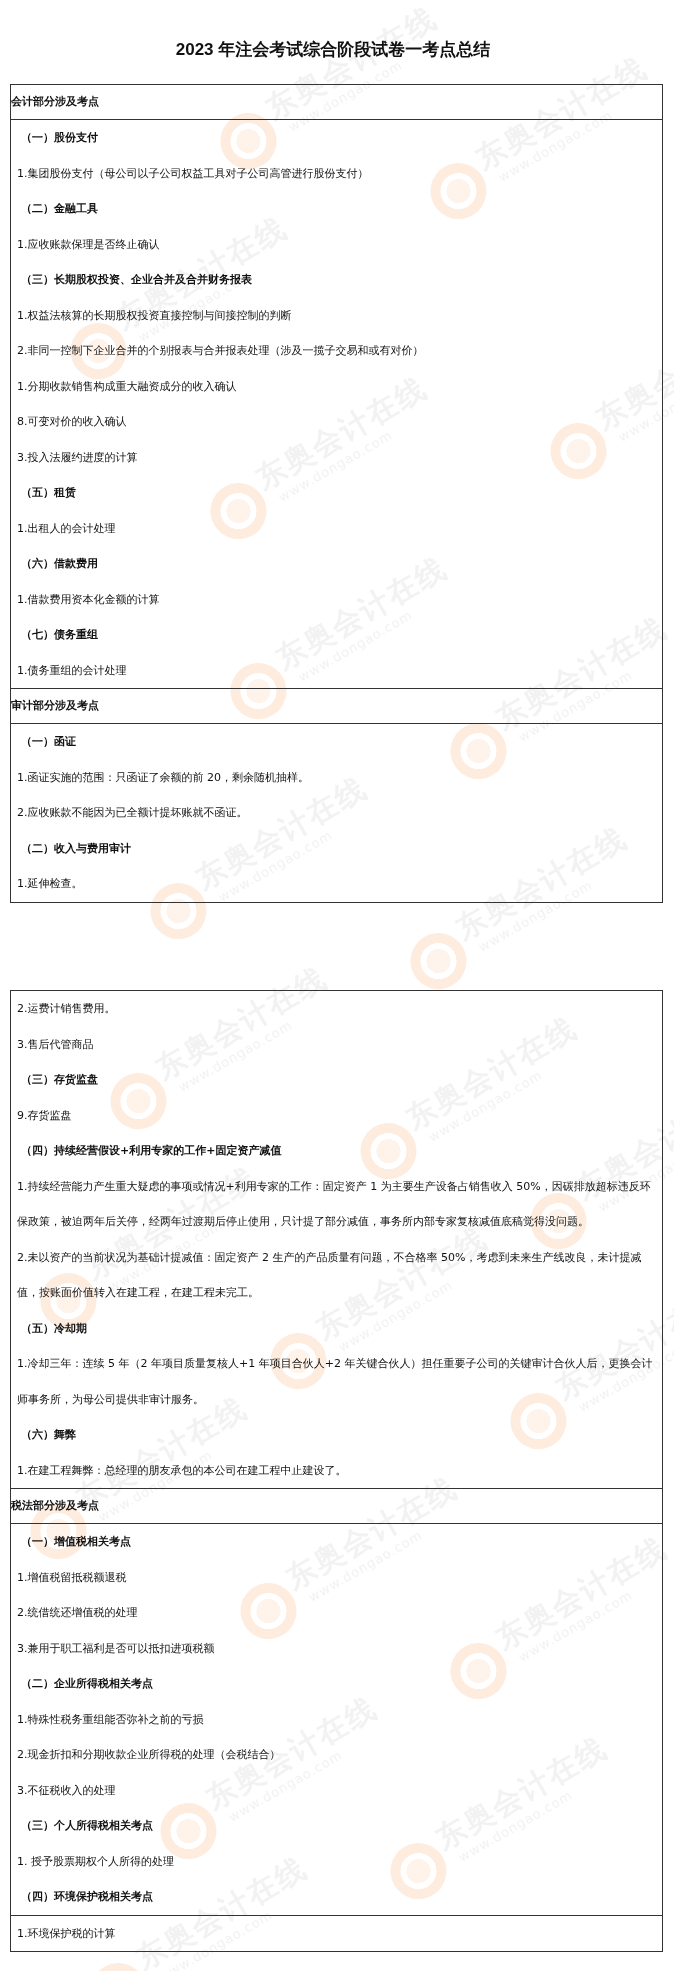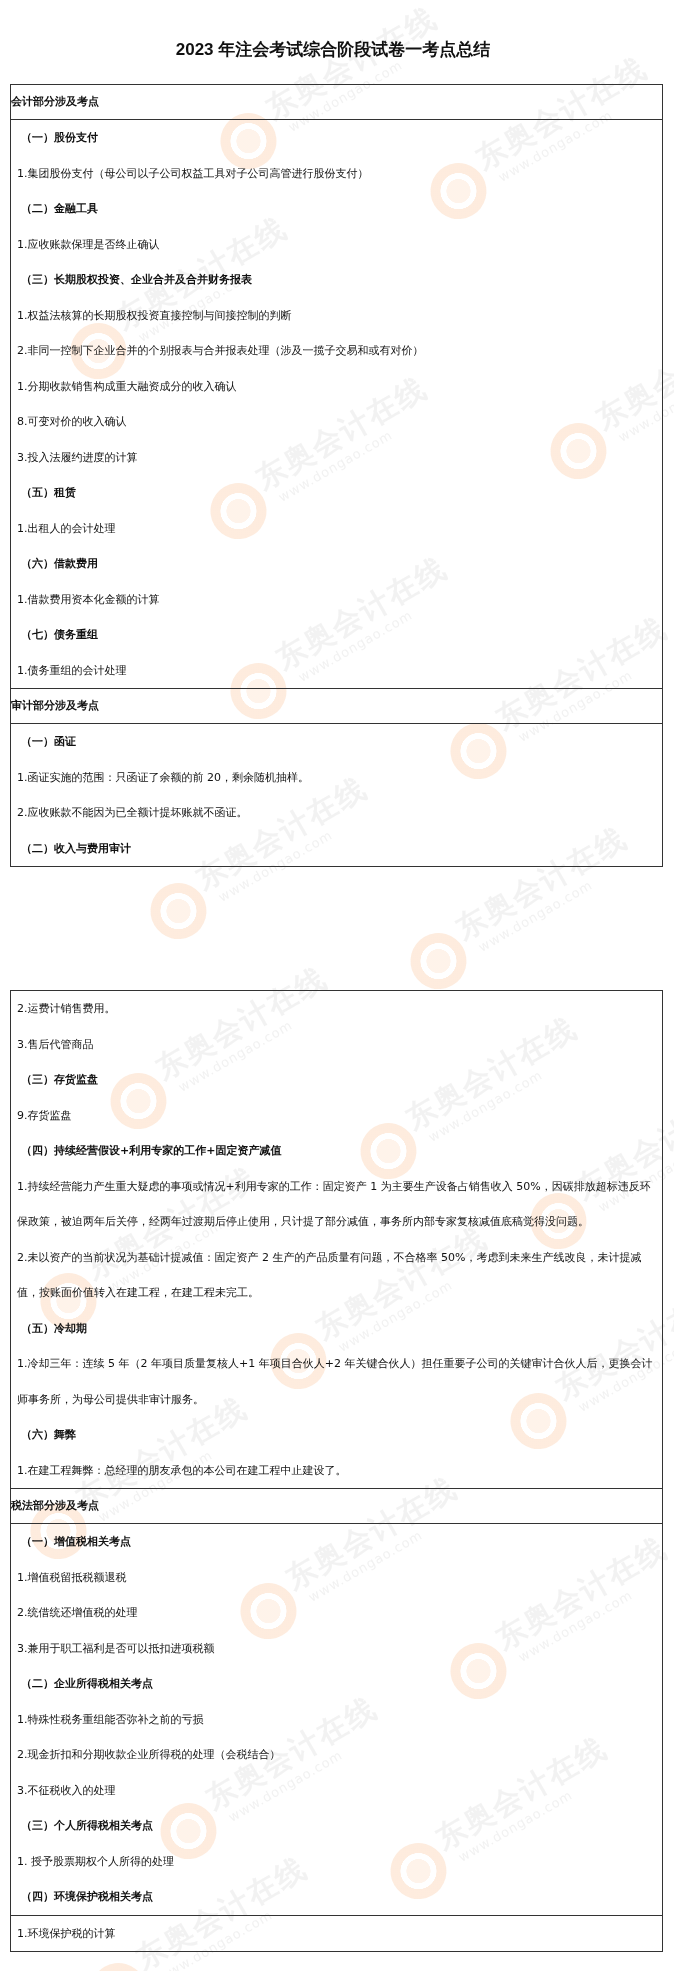--- a/index.html
+++ b/index.html
@@ -190,20 +190,21 @@
   <div class="row sub">（七）债务重组</div>
   <div class="row">1.债务重组的会计处理</div>
 
   <div class="section-head top-border">审计部分涉及考点</div>
 
   <div class="row sub">（一）函证</div>
   <div class="row">1.函证实施的范围：只函证了余额的前 20，剩余随机抽样。</div>
   <div class="row">2.应收账款不能因为已全额计提坏账就不函证。</div>
 
   <div class="row sub">（二）收入与费用审计</div>
+  <div class="row">1.延伸检查。</div>
 </div>
 
 <div class="box" style="top:990px;">
   <div class="row">2.运费计销售费用。</div>
   <div class="row">3.售后代管商品</div>
 
   <div class="row sub">（三）存货监盘</div>
   <div class="row">9.存货监盘</div>
 
   <div class="row sub">（四）持续经营假设+利用专家的工作+固定资产减值</div>

